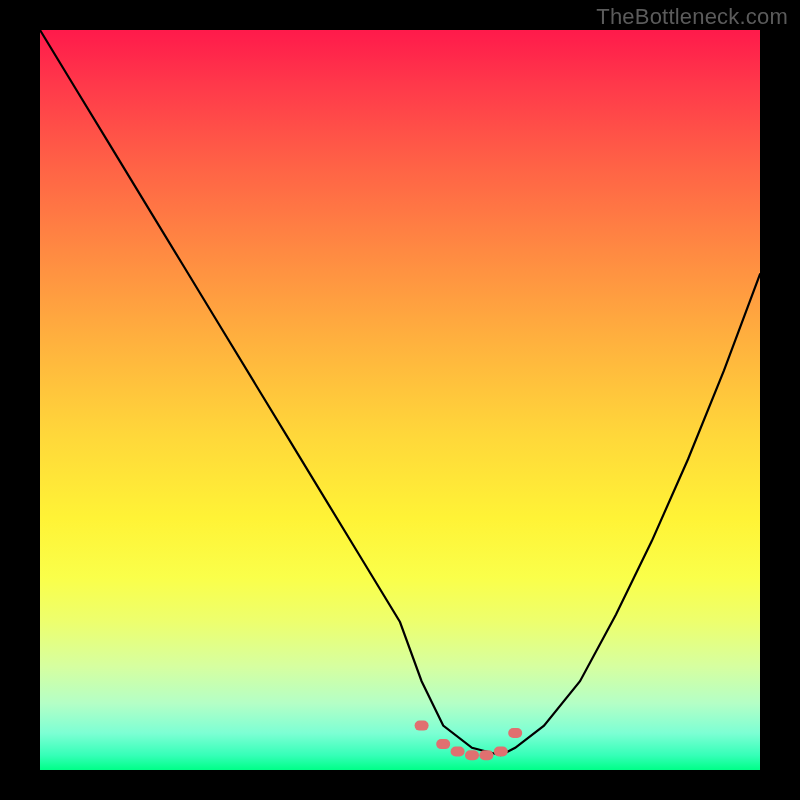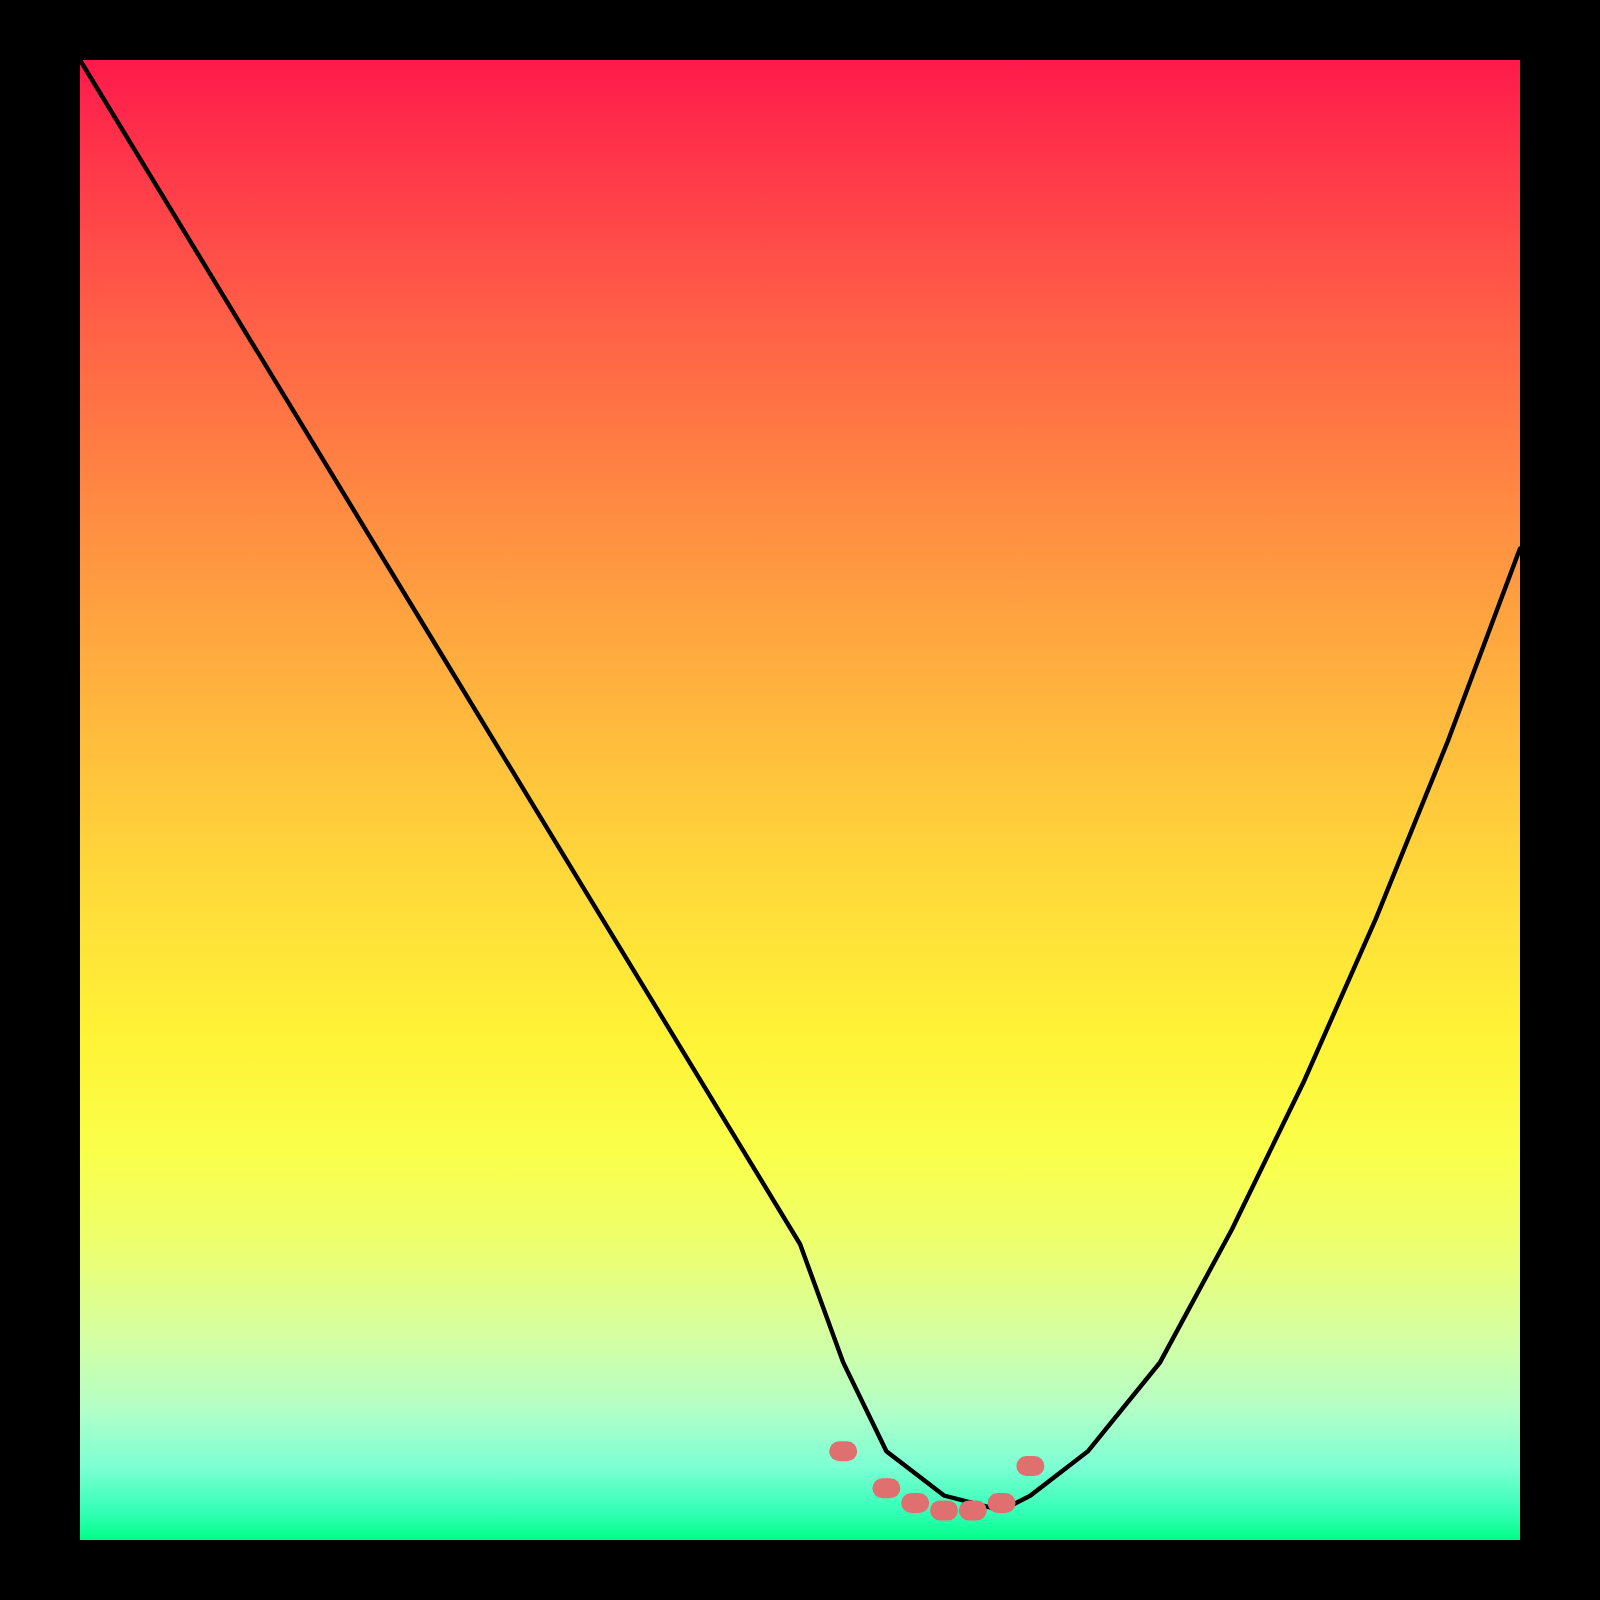--- a/index.html
+++ b/index.html
@@ -57,20 +57,21 @@
     top: 0;
     width: 720px;
     height: 740px;
     overflow: visible;
   }
 </style>
 </head>
 <body>
 
 <div class="frame">
+  <div class="watermark">TheBottleneck.com</div>
   <div class="plot-area">
     <svg class="curve" viewBox="0 0 720 740">
       <path id="bottleneck-path" fill="none" stroke="#000" stroke-width="2.2" stroke-linecap="round" d="M0.0 0.0 L36.0 59.2 L72.0 118.4 L108.0 177.6 L144.0 236.8 L180.0 296.0 L216.0 355.2 L252.0 414.4 L288.0 473.6 L324.0 532.8 L360.0 592.0 L381.6 651.2 L403.2 695.6 L432.0 717.8 L460.8 725.2 L475.2 717.8 L504.0 695.6 L540.0 651.2 L576.0 584.6 L612.0 510.6 L648.0 429.2 L684.0 340.4 L720.0 244.2"></path>
       <g id="marker-group">
           <rect x="374.6" y="690.6" width="14" height="10" rx="5" fill="#e07070"></rect>
           <rect x="396.2" y="709.1" width="14" height="10" rx="5" fill="#e07070"></rect>
           <rect x="410.6" y="716.5" width="14" height="10" rx="5" fill="#e07070"></rect>
           <rect x="425.0" y="720.2" width="14" height="10" rx="5" fill="#e07070"></rect>
           <rect x="439.4" y="720.2" width="14" height="10" rx="5" fill="#e07070"></rect>
           <rect x="453.8" y="716.5" width="14" height="10" rx="5" fill="#e07070"></rect>

